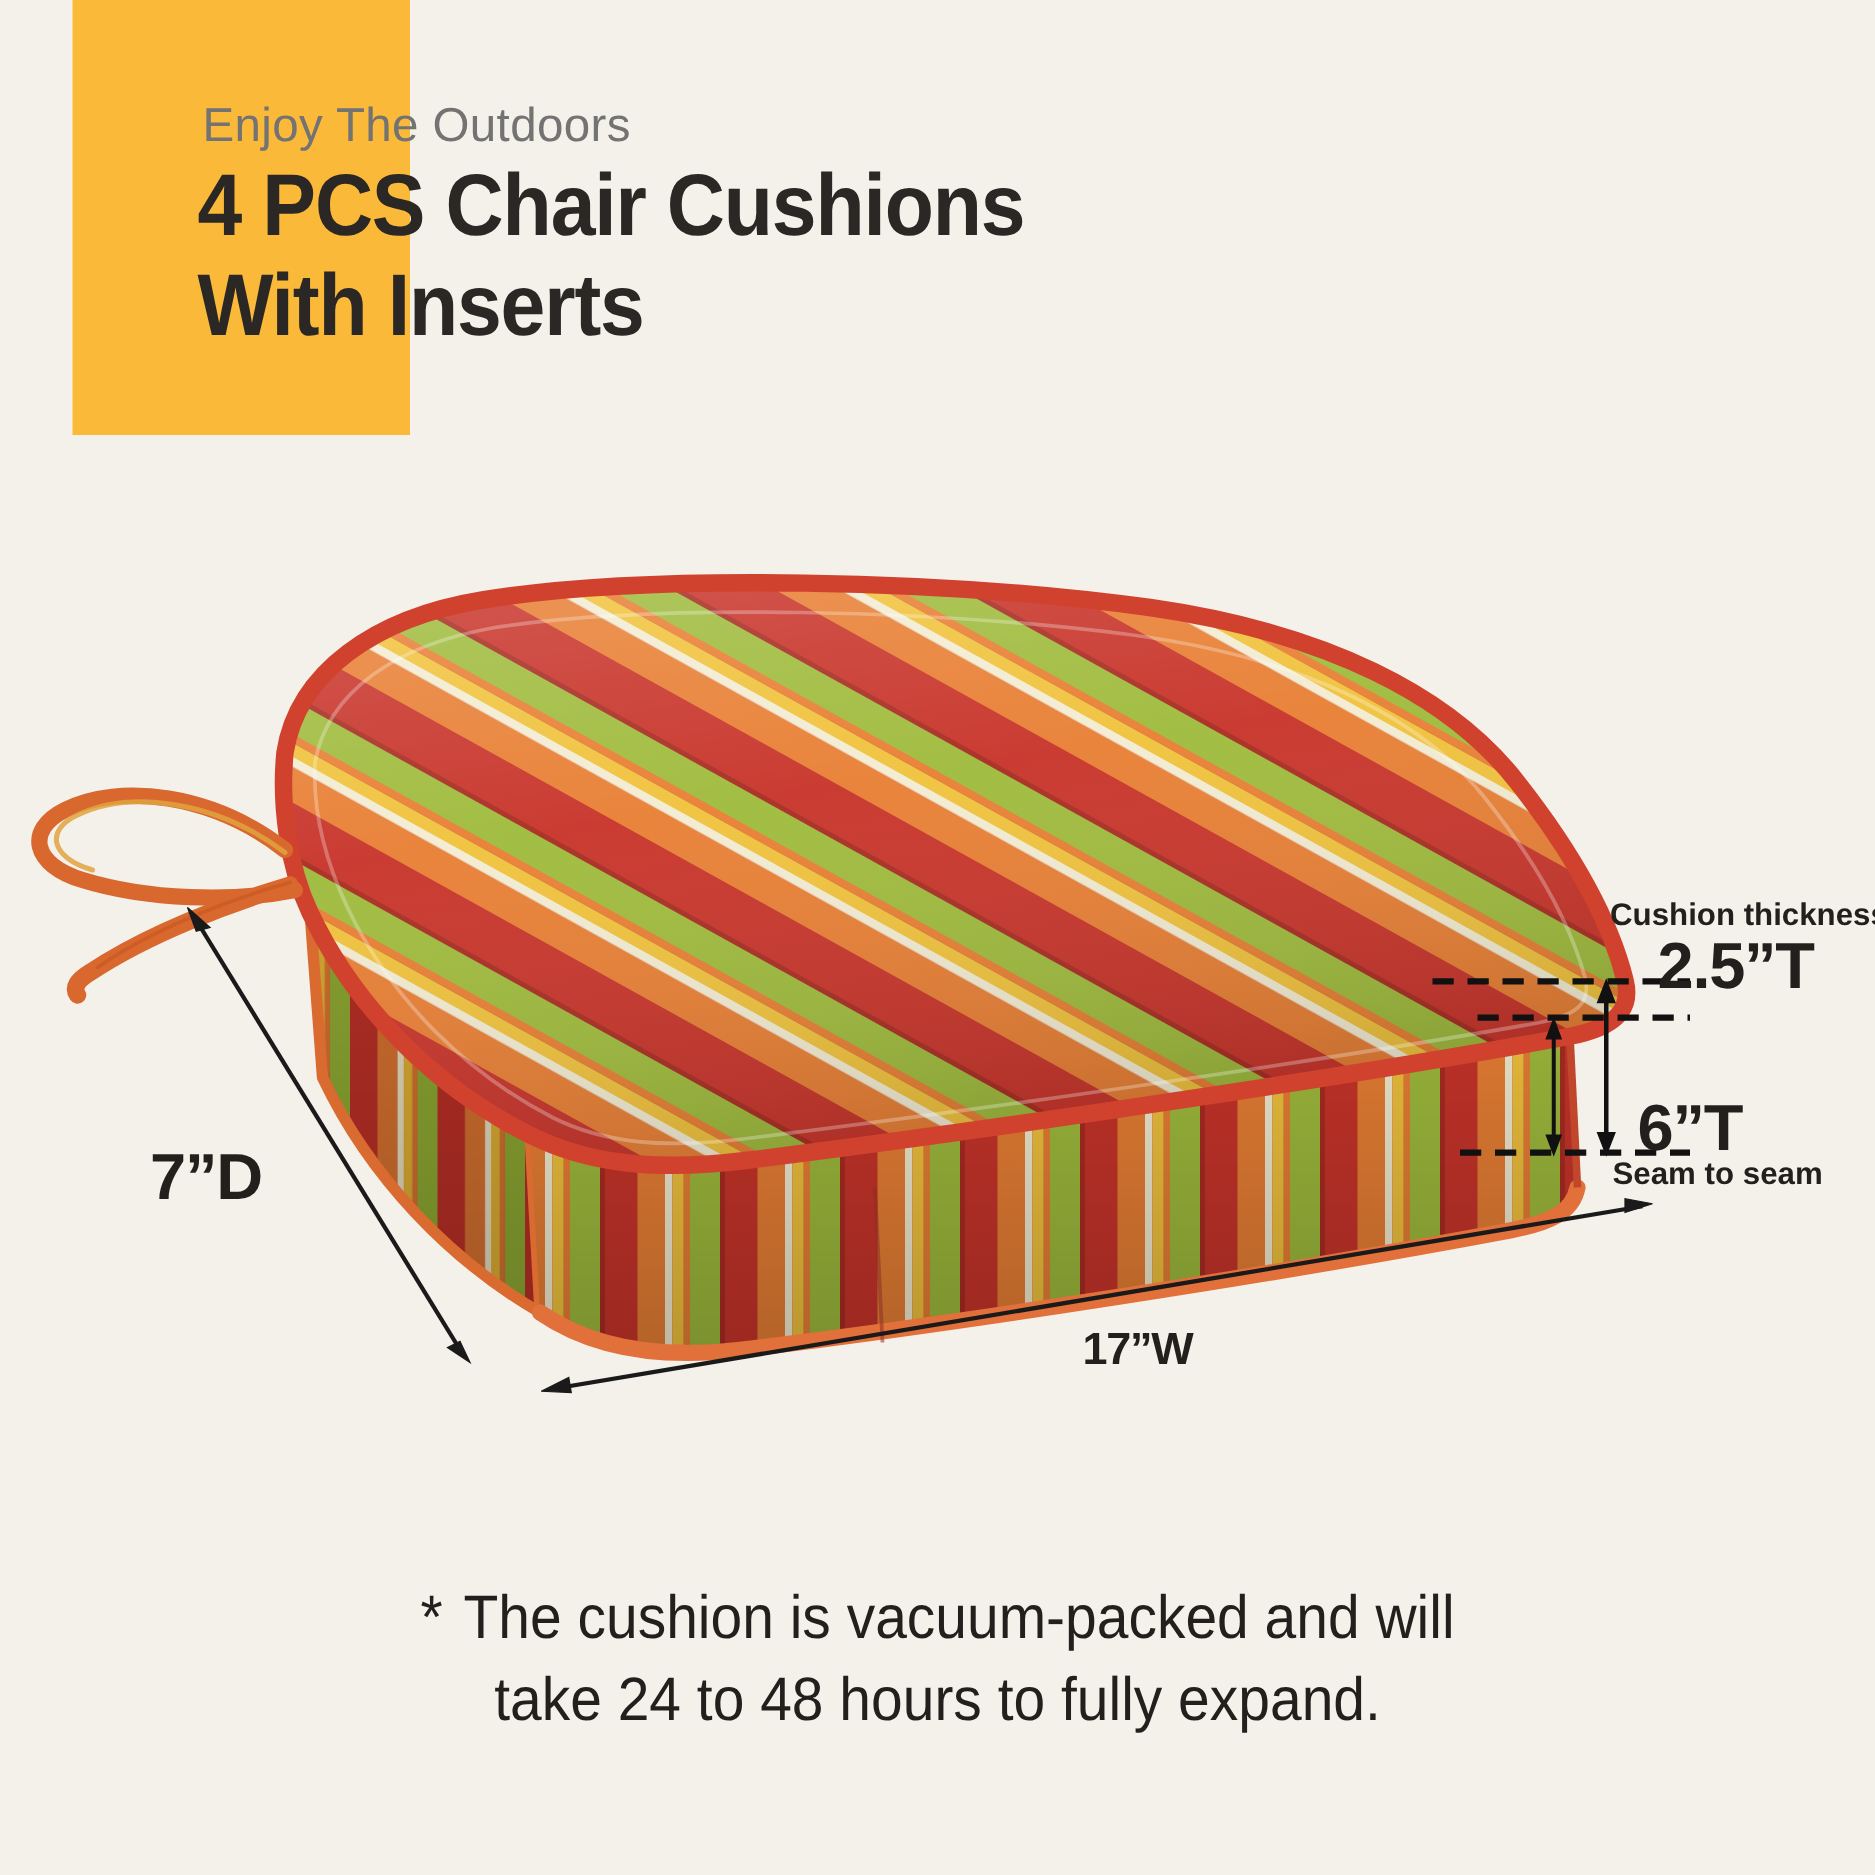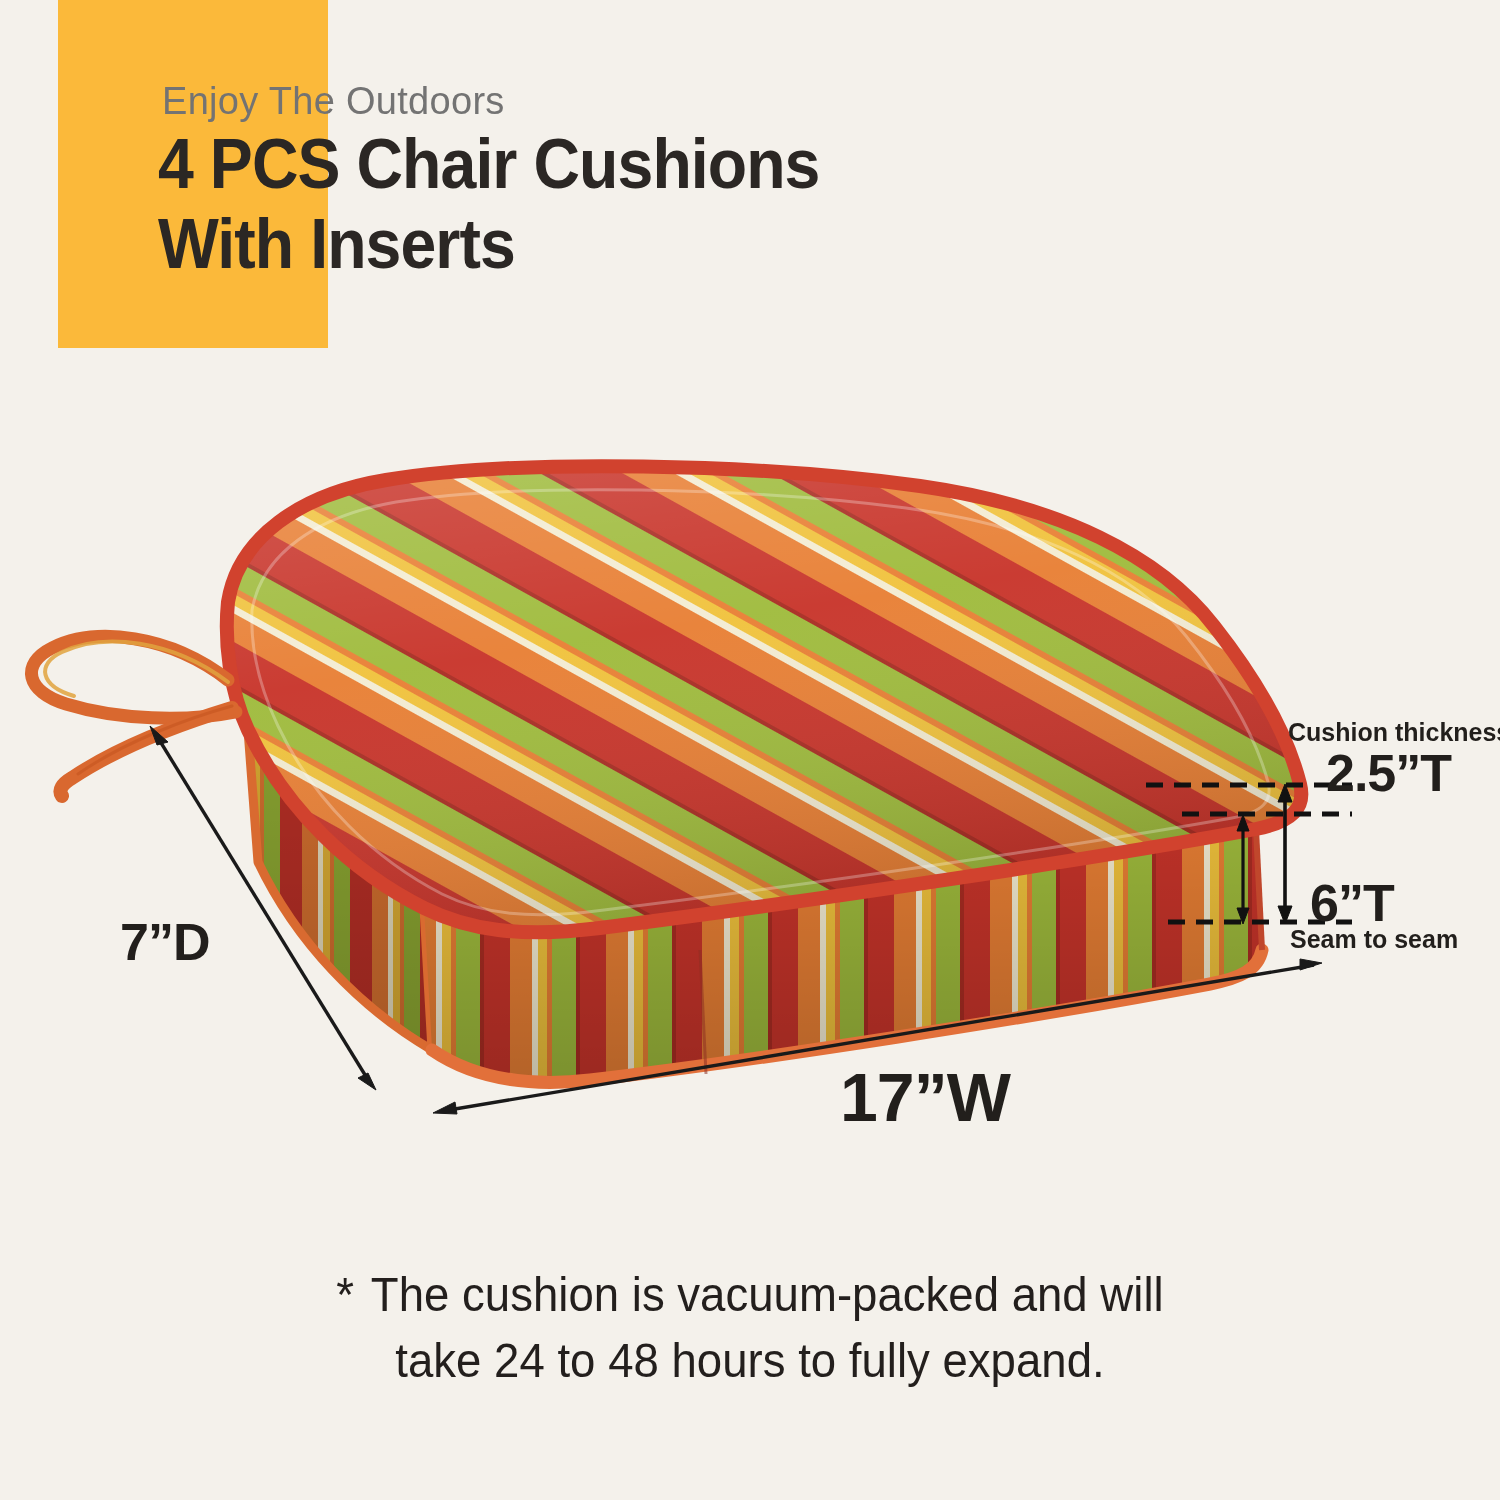--- a/index.html
+++ b/index.html
@@ -38,21 +38,21 @@
   }
   #product svg{display:block;}
 
   
   .dimlabel{
     position:absolute;color:#221f1c;
     font-family:"Liberation Sans",sans-serif;font-weight:bold;
     white-space:nowrap;
   }
   #label-depth{left:120px;top:912px;font-size:52px;letter-spacing:-1px;}
-  #label-width{left:840px;top:1058px;font-size:68px;letter-spacing:-1px;}
+  #label-width{left:866px;top:1058px;font-size:36px;letter-spacing:-1px;}
   #label-thick-title{left:1288px;top:718px;font-size:25px;}
   #label-thick-value{left:1310px;top:743px;font-size:52px;letter-spacing:-1px;margin-left:16px;}
   #label-seam-value{left:1310px;top:873px;font-size:52px;letter-spacing:-1px;}
   #label-seam-title{left:1290px;top:925px;font-size:25px;text-align:center;}
 
   
   #footnote{
     position:absolute;left:0;right:0;top:1262px;
     text-align:center;
     color:#231f1d;

